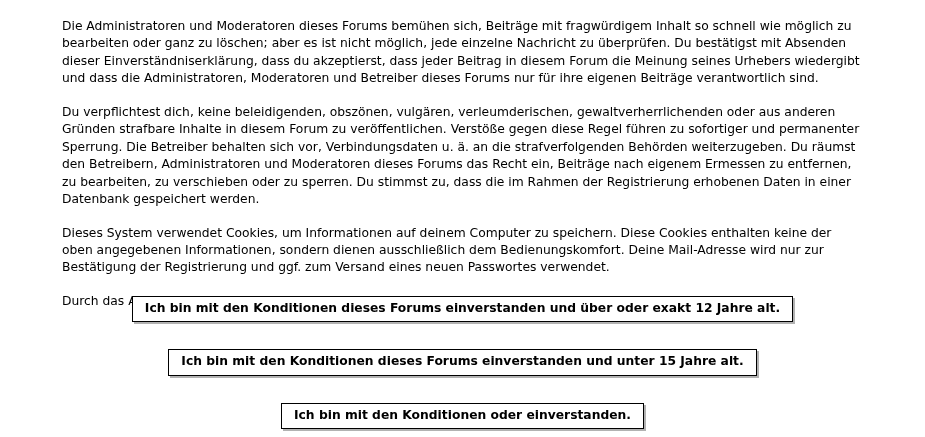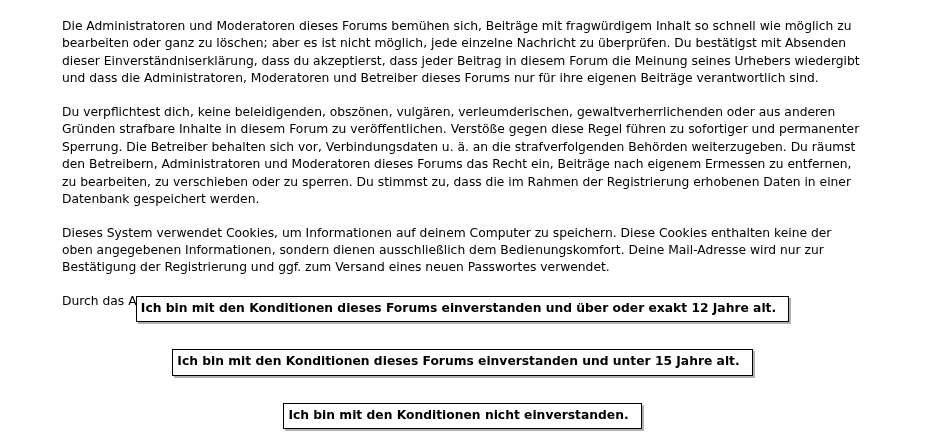--- a/index.html
+++ b/index.html
@@ -45,21 +45,21 @@
   .btn-row {
     display: flex;
     justify-content: center;
     margin-bottom: 27px;
   }
   .btn {
     display: inline-block;
     background: #ffffff;
     border: 1px solid #000000;
     box-shadow: 2px 2px 0 rgba(0,0,0,0.30);
-    padding: 4px 12px 5px 4px;
+    padding: 4px 12px 5px 12px;
     font-family: "DejaVu Sans", "Liberation Sans", sans-serif;
     font-size: 12.3px;
     font-weight: bold;
     color: #000000;
     line-height: 1.25;
     cursor: pointer;
     white-space: nowrap;
   }
 </style>
 </head>
@@ -75,17 +75,17 @@
   </div>
 
   <div class="buttons">
     <div class="btn-row">
       <button type="button" class="btn">Ich bin mit den Konditionen dieses Forums einverstanden und über oder exakt 12 Jahre alt.</button>
     </div>
     <div class="btn-row">
       <button type="button" class="btn">Ich bin mit den Konditionen dieses Forums einverstanden und unter 15 Jahre alt.</button>
     </div>
     <div class="btn-row">
-      <button type="button" class="btn">Ich bin mit den Konditionen nicht einverstanden.</button>
+      <button type="button" class="btn">Ich bin mit den Konditionen oder einverstanden.</button>
     </div>
   </div>
 
 </div>
 
 </body></html>

